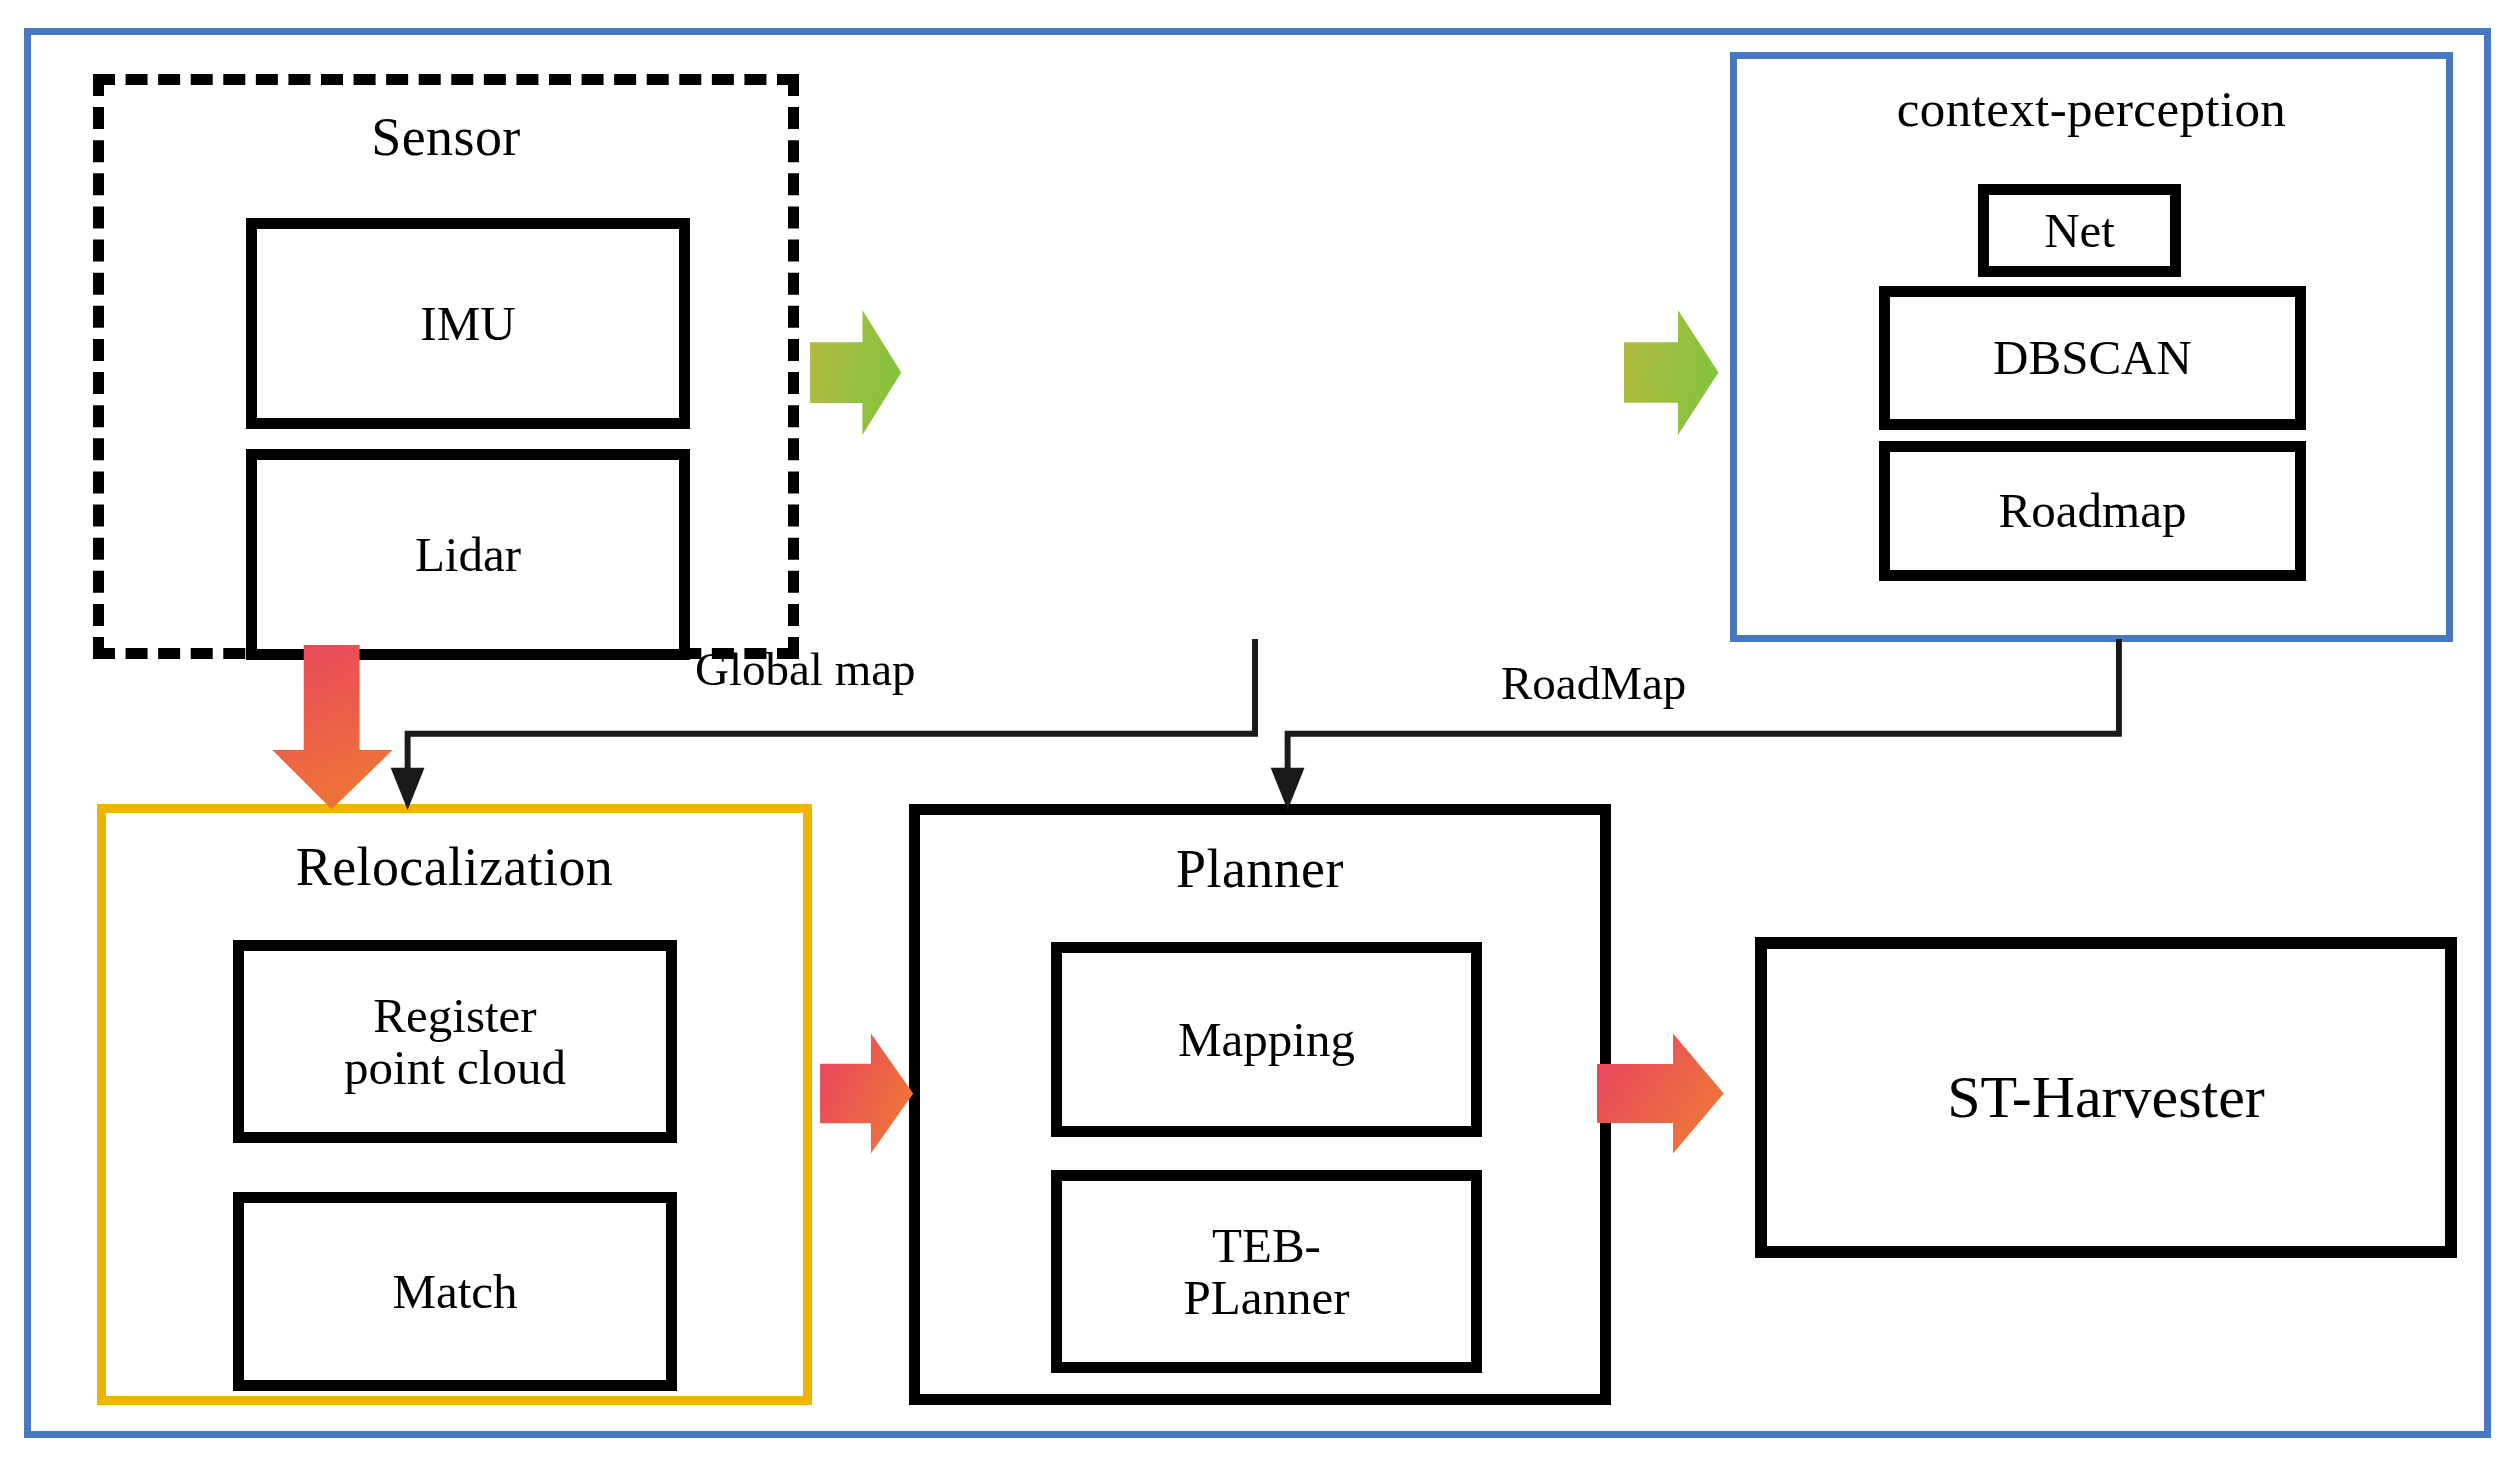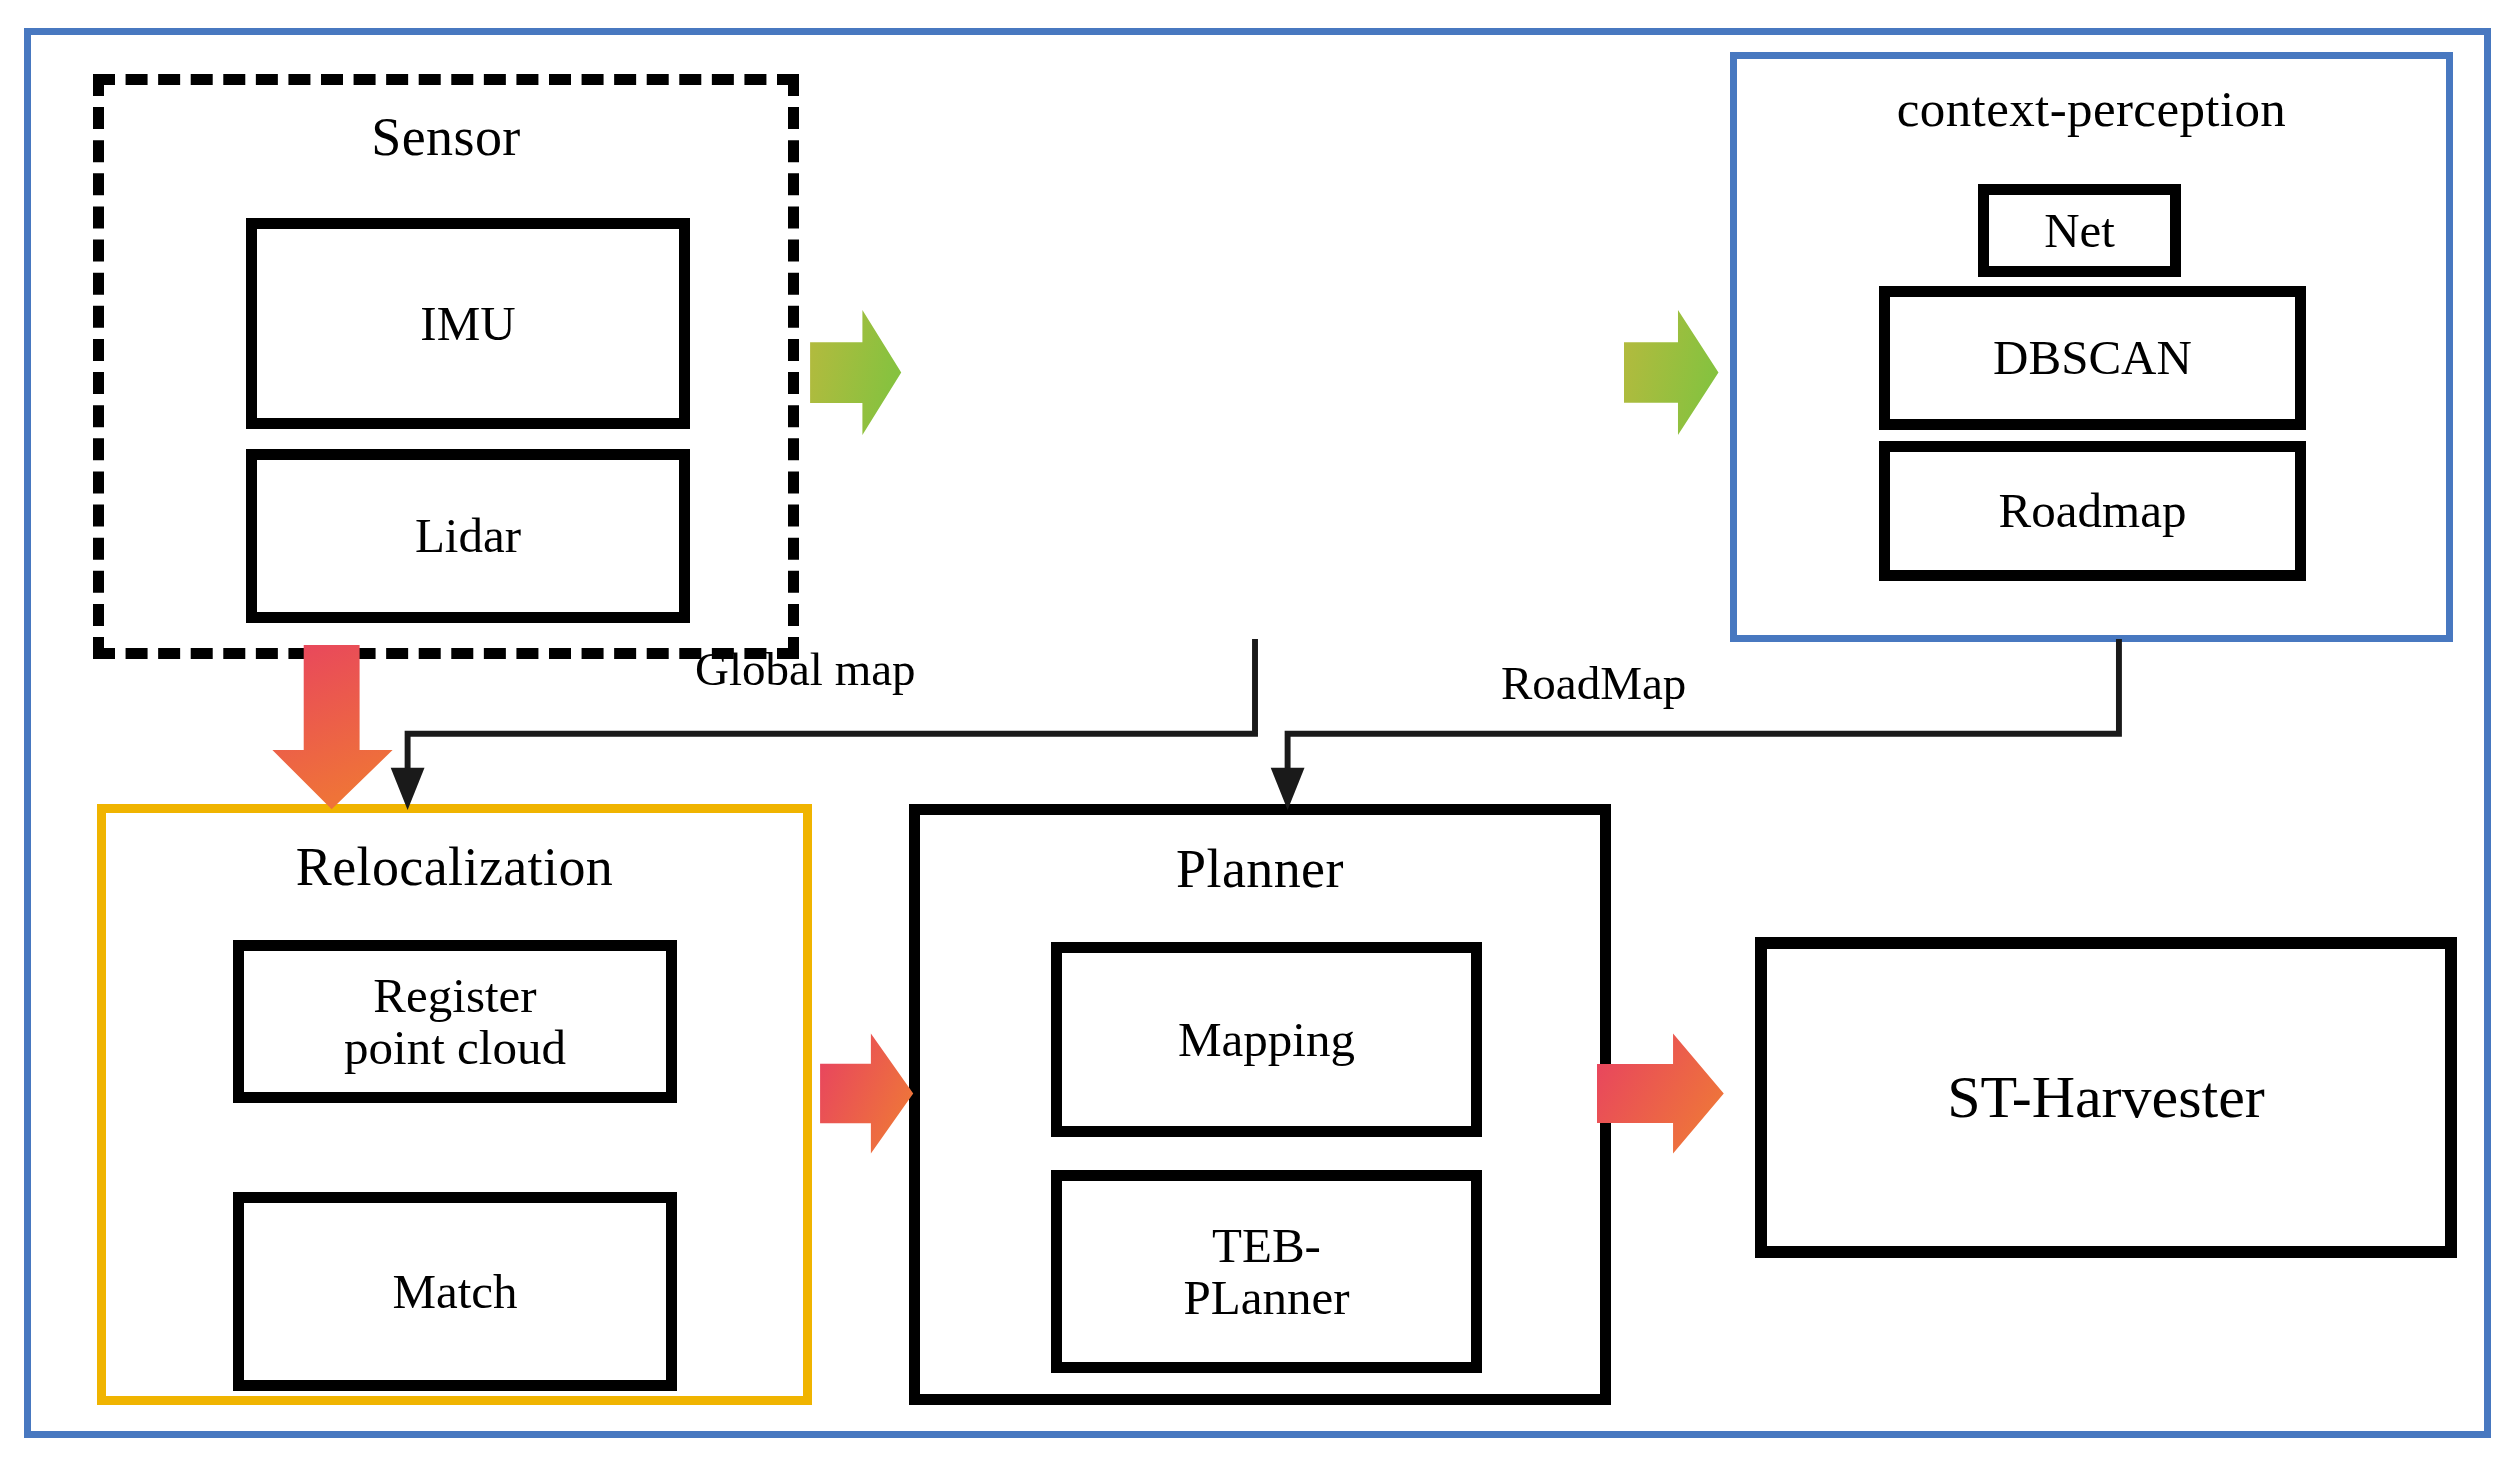--- a/index.html
+++ b/index.html
@@ -33,33 +33,33 @@
   #title-reloc{top:27px;}
   #title-planner{top:27px;}
 
   
   .node{position:absolute;box-sizing:border-box;border:11px solid #000;
     background:#fff;display:flex;align-items:center;justify-content:center;
     text-align:center;font-size:49px;line-height:1.05;}
 
   
   #node-imu{left:142px;top:133px;width:444px;height:211px;}
-  #node-lidar{left:142px;top:364px;width:444px;height:174px;}
+  #node-lidar{left:142px;top:364px;width:444px;height:211px;}
 
   
   #node-preintegration{left:129px;top:125px;width:491px;height:190px;}
   #node-optimization{left:129px;top:348px;width:491px;height:169px;}
 
   
   #node-net{left:241px;top:125px;width:203px;height:93px;}
   #node-dbscan{left:142px;top:227px;width:427px;height:144px;}
   #node-roadmap{left:142px;top:382px;width:427px;height:140px;}
 
   
-  #node-register{left:127px;top:127px;width:444px;height:163px;}
+  #node-register{left:127px;top:127px;width:444px;height:203px;}
   #node-match{left:127px;top:355px;width:444px;height:199px;margin-top:24px;}
 
   
   #node-dijkstra{left:131px;top:127px;width:431px;height:195px;}
   #node-teb{left:131px;top:355px;width:431px;height:203px;}
 
   
   #node-harvester{position:absolute;left:1755px;top:937px;width:702px;height:321px;
     box-sizing:border-box;border:12.7px solid #000;background:#fff;
     display:flex;align-items:center;justify-content:center;

